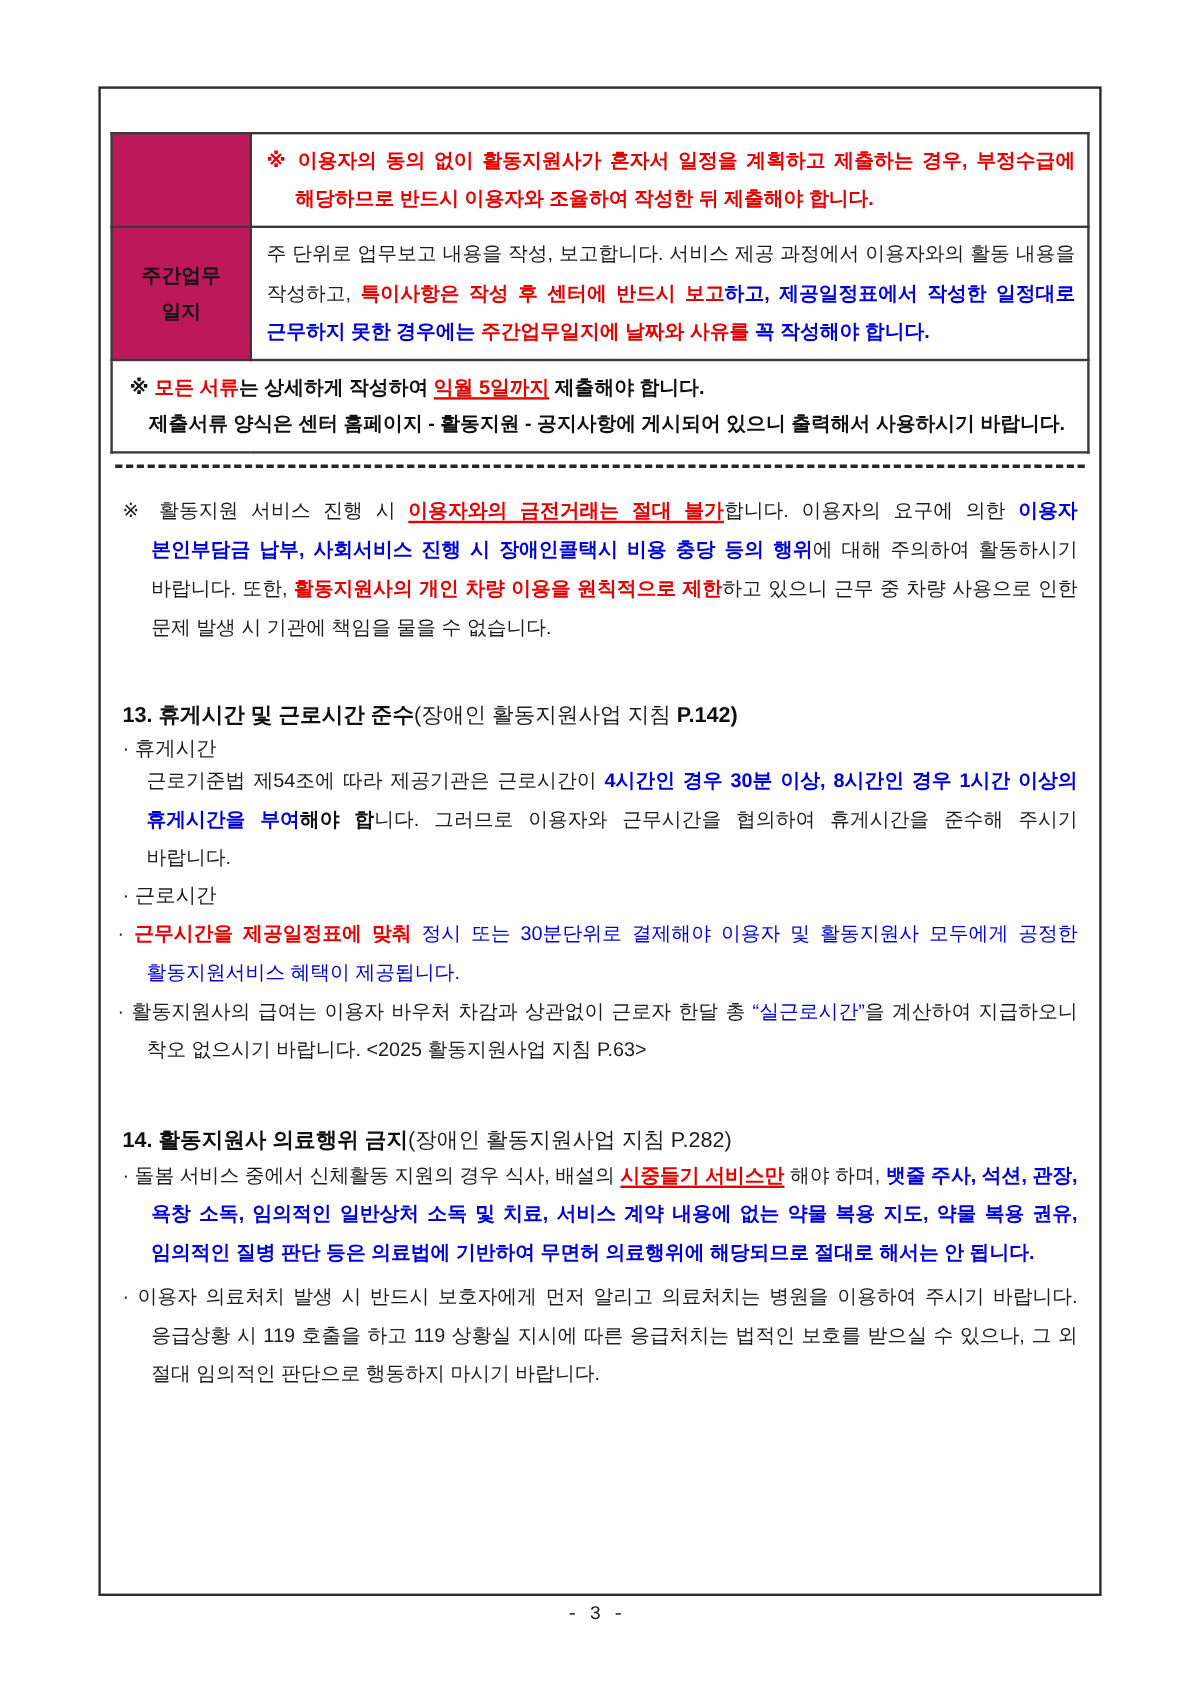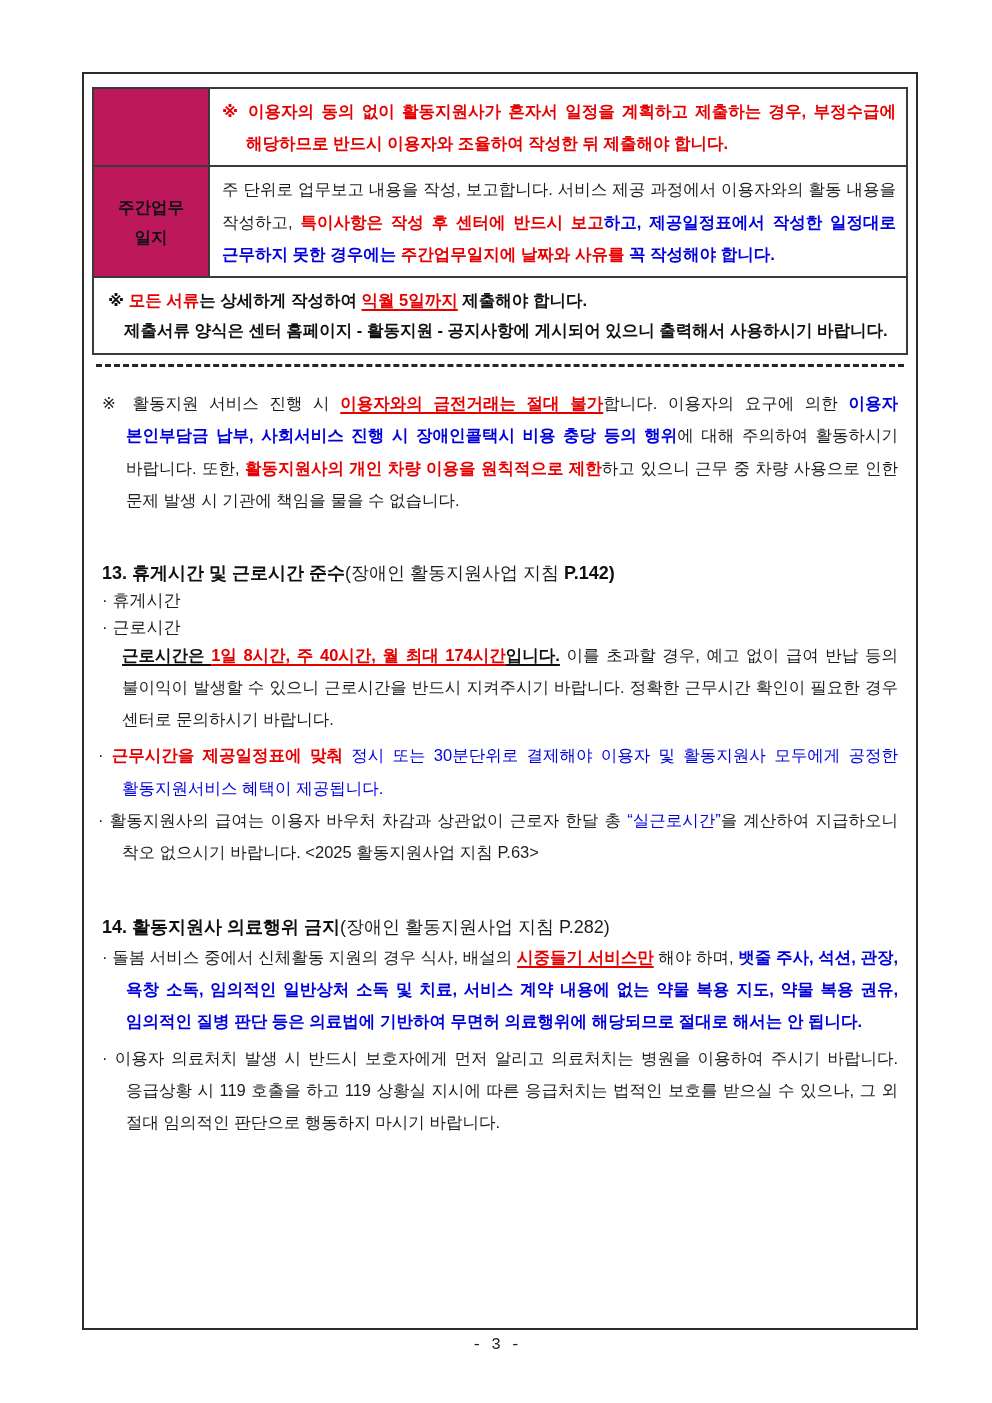--- a/index.html
+++ b/index.html
@@ -5,21 +5,21 @@
   html,body{margin:0;padding:0;background:#ffffff;}
   body{
     width:992px;height:1403px;position:relative;
     font-family:"Liberation Sans","DejaVu Sans",sans-serif;
     color:#1d1d1d;
     -webkit-font-smoothing:antialiased;
   }
   .sheet{
     position:absolute;left:82px;top:72px;width:836px;height:1258px;
     border:2px solid #2b2b2b;box-sizing:border-box;
-    padding:13px 8px 6px 8px;overflow:hidden;background:#fff;
+    padding:36px 8px 6px 8px;overflow:hidden;background:#fff;
   }
   
   table.doc-table{border-collapse:collapse;width:100%;table-layout:fixed;}
   table.doc-table td{
     border:2px solid #3a3a3a;vertical-align:middle;
     font-size:16.5px;line-height:1.82;box-sizing:border-box;
   }
   td.hdr{
     width:116px;background:#be185d;text-align:center;
     font-weight:700;color:#111;white-space:pre-line;font-size:17px;
@@ -85,22 +85,22 @@
 
   <div class="dash-divider"></div>
 
   <div class="content">
 
     <p class="para hang notice"><span class="k">※ 활동지원 서비스 진행 시 </span><span class="r u">이용자와의 금전거래는 절대 불가</span><span class="k">합니다. 이용자의 요구에 의한 </span><span class="b">이용자 본인부담금 납부, 사회서비스 진행 시 장애인콜택시 비용 충당 등의 행위</span><span class="k">에 대해 주의하여 활동하시기 바랍니다. 또한, </span><span class="r">활동지원사의 개인 차량 이용을 원칙적으로 제한</span><span class="k">하고 있으니 근무 중 차량 사용으로 인한 문제 발생 시 기관에 책임을 물을 수 없습니다.</span></p>
 
     <div class="sec13">
       <p class="para sec-heading"><span class="kb">13. 휴게시간 및 근로시간 준수</span><span class="k">(장애인 활동지원사업 지침 </span><span class="kb">P.142)</span></p>
       <p class="sub-label">· 휴게시간</p>
+      <p class="para indent1"><span class="k">근로기준법 제54조에 따라 제공기관은 근로시간이 </span><span class="b">4시간인 경우 30분 이상, 8시간인 경우 1시간 이상의 휴게시간을 부여</span><span class="kb">해야 합</span><span class="k">니다. 그러므로 이용자와 근무시간을 협의하여 휴게시간을 준수해 주시기 바랍니다.</span></p>
       <p class="sub-label gap-s">· 근로시간</p>
-      <p class="para indent1"><span class="kb u">근로시간은 </span><span class="r u">1일 8시간, 주 40시간, 월 최대 174시간</span><span class="kb u">입니다.</span><span class="k"> 이를 초과할 경우, 예고 없이 급여 반납 등의 불이익이 발생할 수 있으니 근로시간을 반드시 지켜주시기 바랍니다. 정확한 근무시간 확인이 필요한 경우 센터로 문의하시기 바랍니다.</span></p>
       <p class="para hang indent1 gap-s"><span class="k">· </span><span class="r">근무시간을 제공일정표에 맞춰</span><span class="bn"> 정시 또는 30분단위로 결제해야 이용자 및 활동지원사 모두에게 공정한 활동지원서비스 혜택이 제공됩니다.</span></p>
       <p class="para hang indent1"><span class="k">· 활동지원사의 급여는 이용자 바우처 차감과 상관없이 근로자 한달 총 </span><span class="bn">“실근로시간”</span><span class="k">을 계산하여 지급하오니 착오 없으시기 바랍니다. &lt;2025 활동지원사업 지침 P.63&gt;</span></p>
     </div>
 
     <div class="sec14">
       <p class="para sec-heading"><span class="kb">14. 활동지원사 의료행위 금지</span><span class="k">(장애인 활동지원사업 지침 P.282)</span></p>
       <p class="para hang"><span class="k">· 돌봄 서비스 중에서 신체활동 지원의 경우 식사, 배설의 </span><span class="r u">시중들기 서비스만</span><span class="k"> 해야 하며, </span><span class="b">뱃줄 주사, 석션, 관장, 욕창 소독, 임의적인 일반상처 소독 및 치료, 서비스 계약 내용에 없는 약물 복용 지도, 약물 복용 권유, 임의적인 질병 판단 등은 의료법에 기반하여 무면허 의료행위에 해당되므로 절대로 해서는 안 됩니다.</span></p>
       <p class="para hang gap-s"><span class="k">· 이용자 의료처치 발생 시 반드시 보호자에게 먼저 알리고 의료처치는 병원을 이용하여 주시기 바랍니다. 응급상황 시 119 호출을 하고 119 상황실 지시에 따른 응급처치는 법적인 보호를 받으실 수 있으나, 그 외 절대 임의적인 판단으로 행동하지 마시기 바랍니다.</span></p>
     </div>
 

